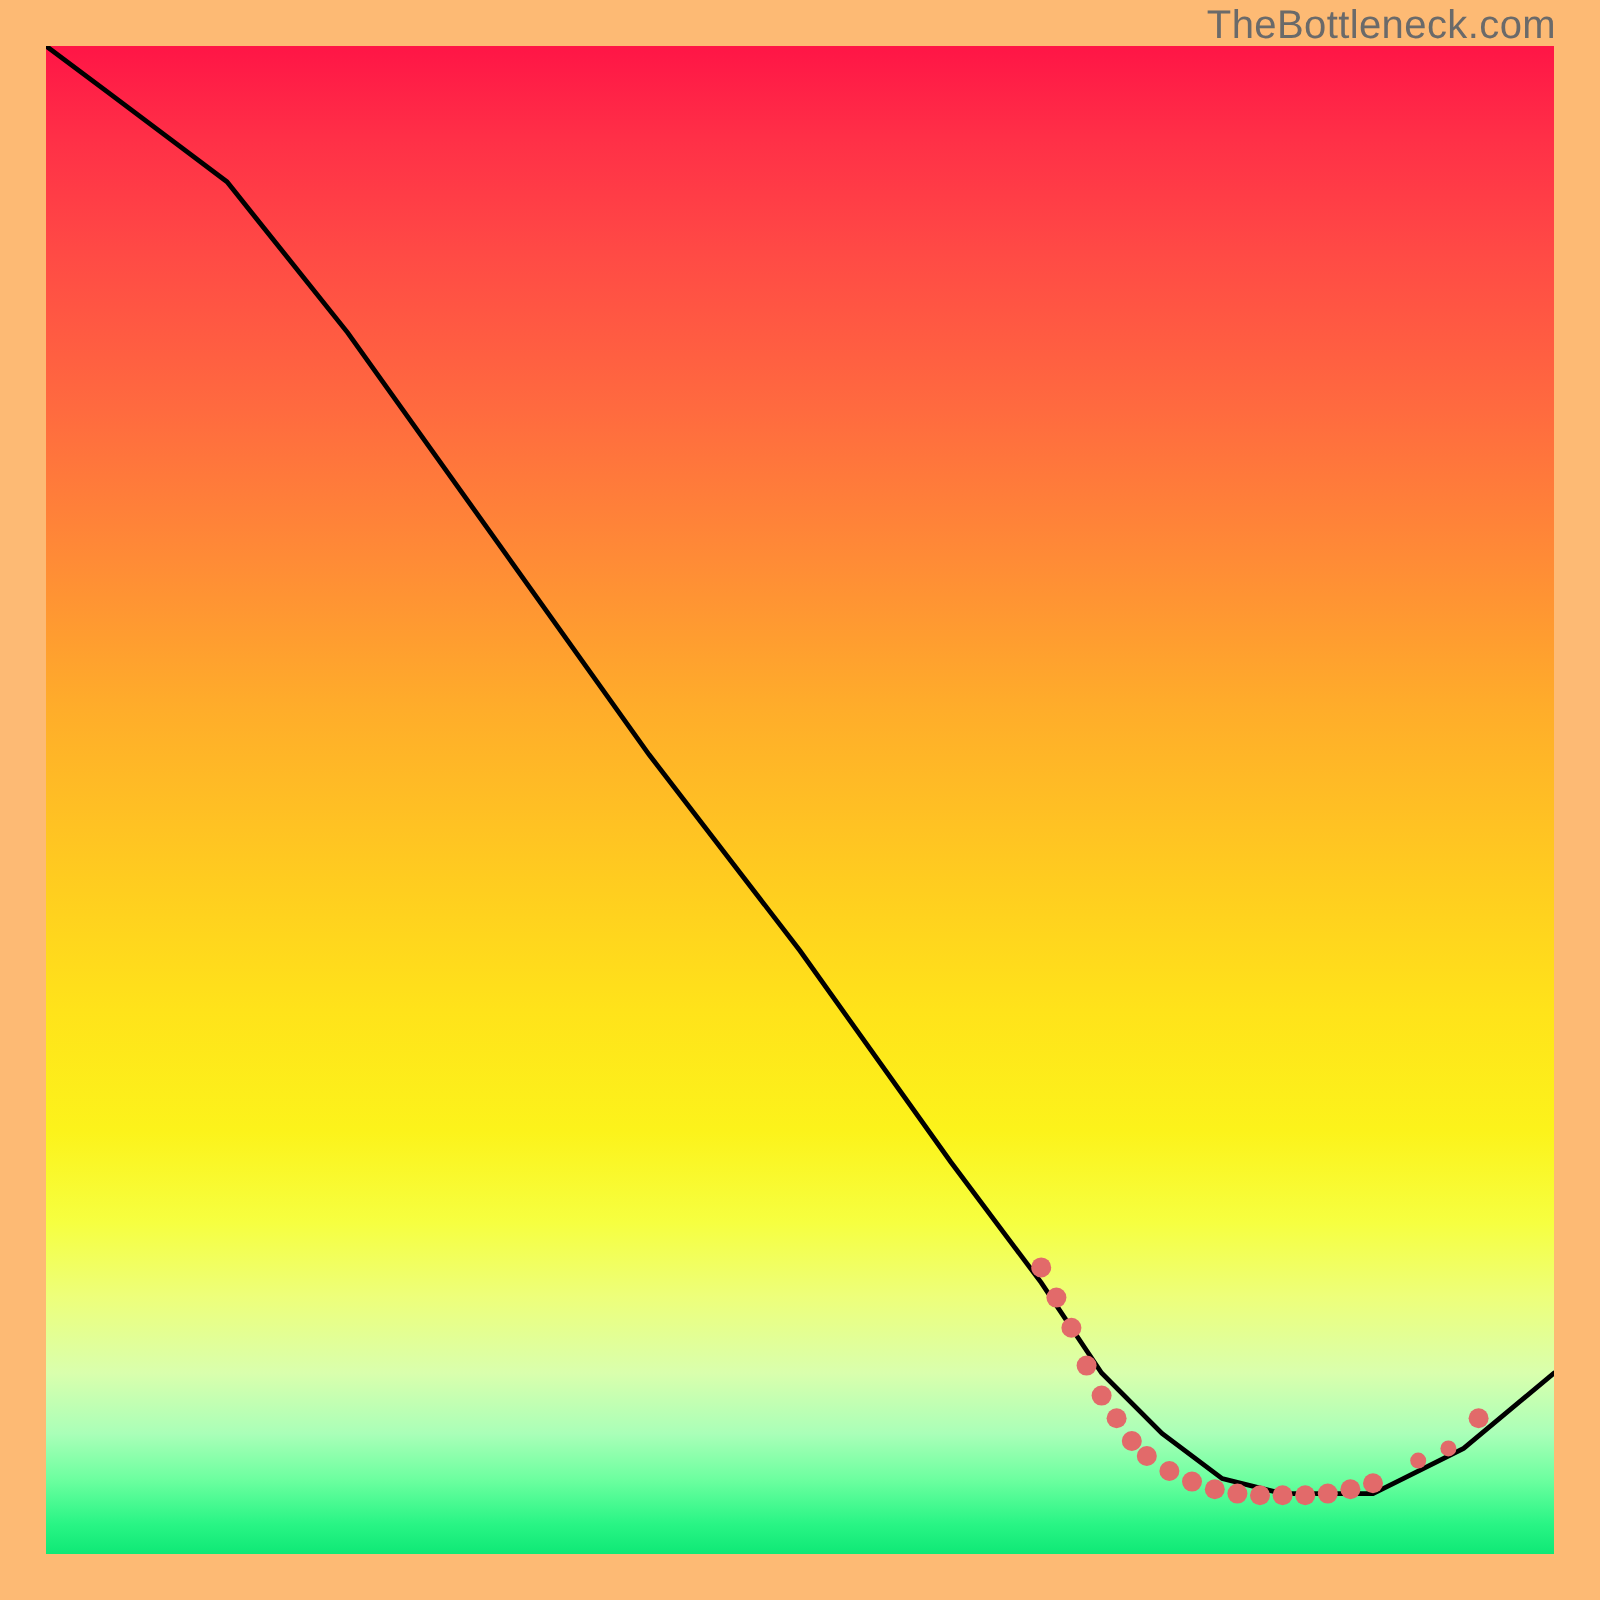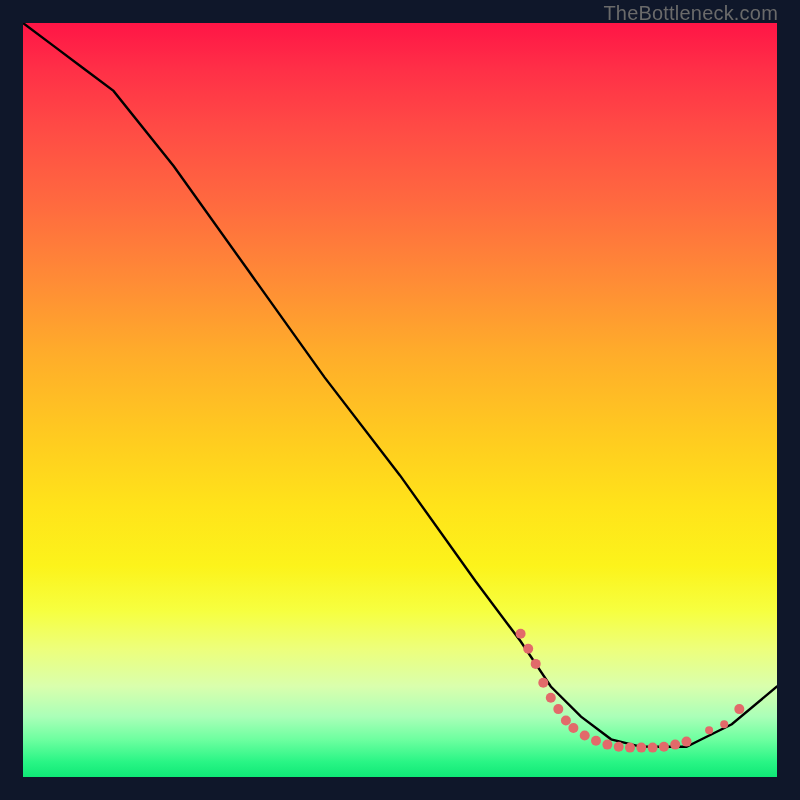--- a/index.html
+++ b/index.html
@@ -8,21 +8,21 @@
     width: 800px;
     height: 800px;
     background: #000;
     overflow: hidden;
     font-family: Arial, Helvetica, sans-serif;
   }
   .frame {
     position: relative;
     width: 800px;
     height: 800px;
-    background: #0f172a;
+    background: #fdba74;
   }
   .plot-area {
     position: absolute;
     left: 23px;
     top: 23px;
     width: 754px;
     height: 754px;
     
     background: linear-gradient(
       to bottom,

